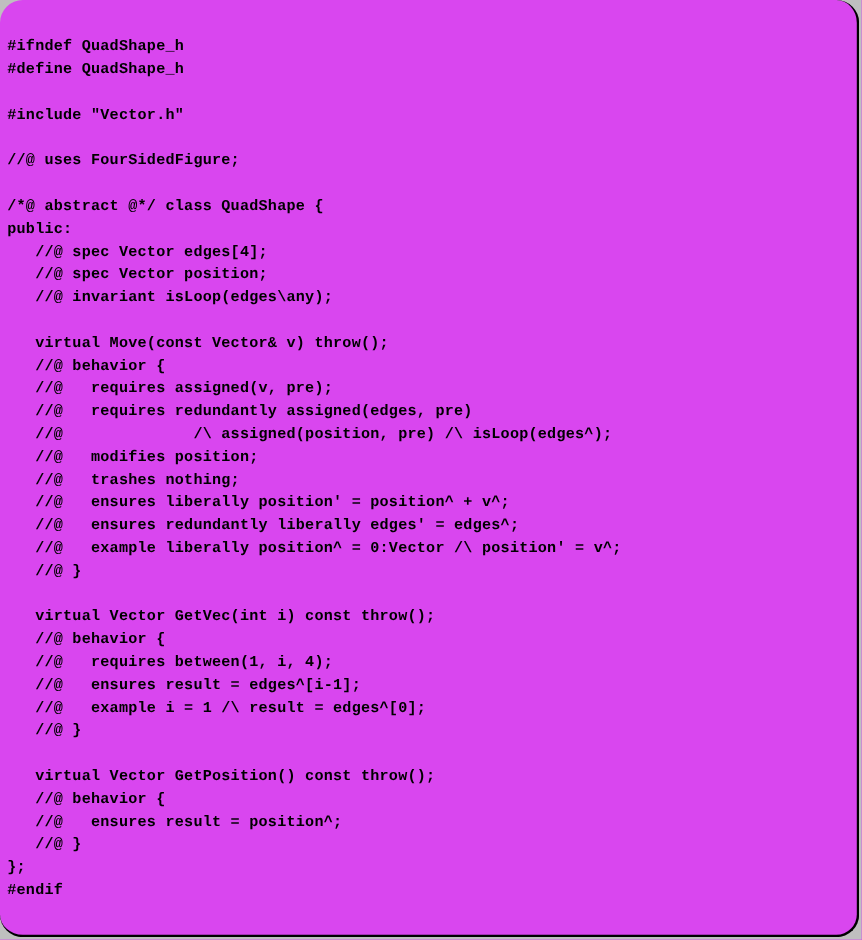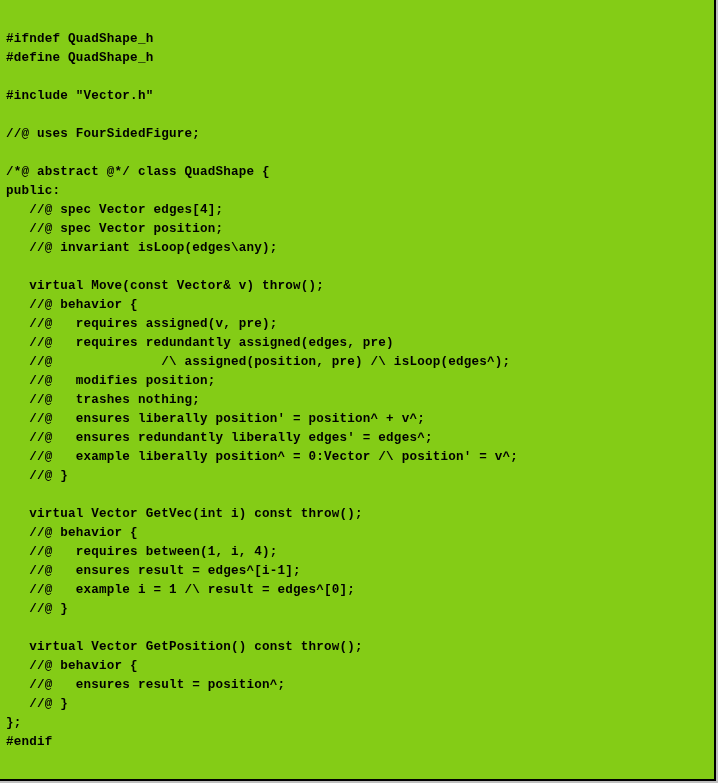--- a/index.html
+++ b/index.html
@@ -15,21 +15,22 @@
   }
   .frame {
     position: absolute;
     left: 0;
     top: 0;
     width: 716px;
     height: 781px;
     border-right: 2px solid #000;
     border-bottom: 2px solid #000;
     box-sizing: border-box;
-    background: #84cc16;
+    background: #d946ef;
+    border-radius: 19px;
   }
   pre.code {
     margin: 0;
     padding: 30px 6px 12px 6px;
     font-family: "Courier New", Courier, monospace;
     font-size: 12.6px;
     line-height: 19px;
     color: #000;
     white-space: pre;
     letter-spacing: 0.2px;

